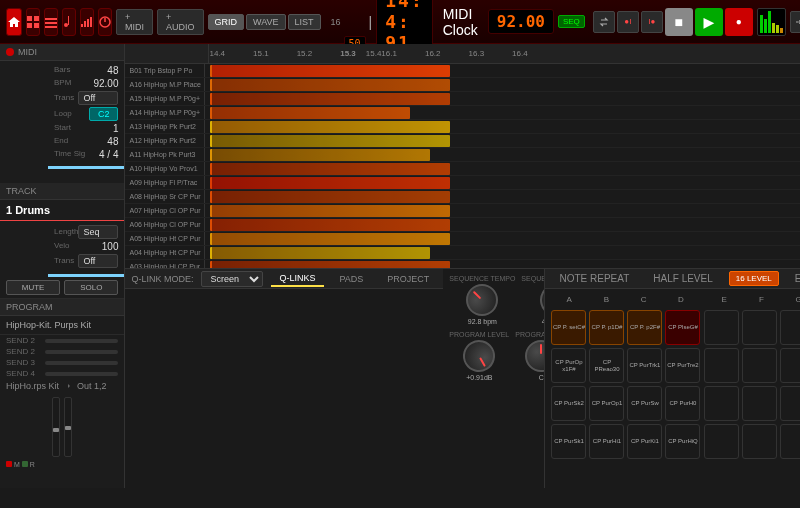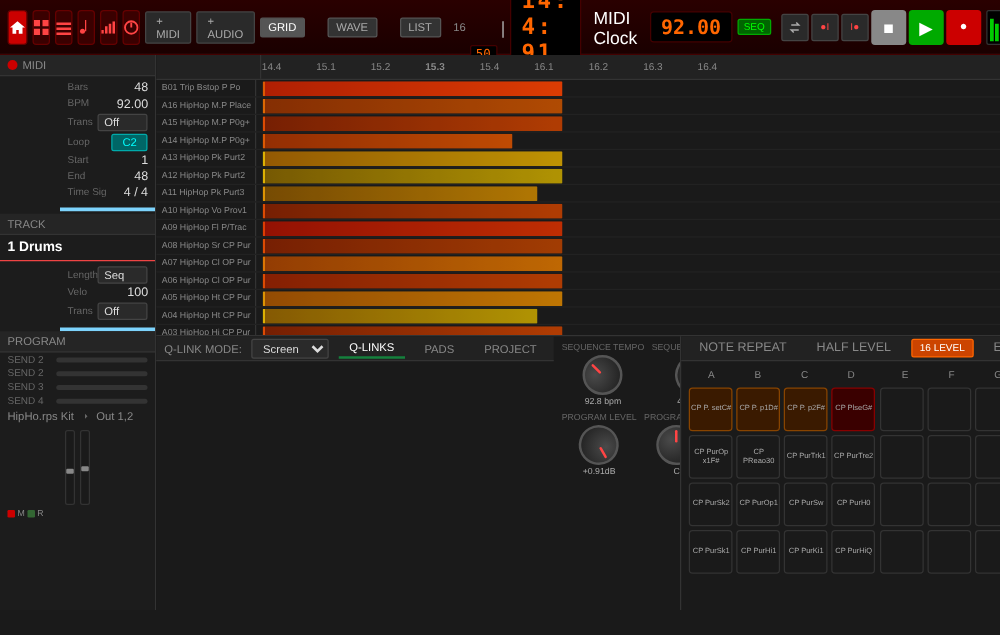--- a/index.html
+++ b/index.html
@@ -74,21 +74,21 @@
     .level-bar { width: 3px; background: #00cc00; }
     .sub-tab {
       padding: 2px 8px;
       background: #2a2a2a;
       border: 1px solid #444;
       border-radius: 2px;
       color: #aaa;
       font-size: 9px;
       cursor: pointer;
     }
-    .grid-tab-group { display: flex; gap: 18px; }
+    .grid-tab-group { display: flex; gap: 2px; }
     .grid-tab { padding: 2px 6px; background: #333; border: 1px solid #555; border-radius: 2px; color: #aaa; font-size: 9px; cursor: pointer; }
     .grid-tab.active { background: #555; color: #fff; }
 
     
     #main { display: flex; height: calc(508px - 64px); }
 
     
     #left-panel { width: 130px; background: #1c1c1c; border-right: 1px solid #333; display: flex; flex-direction: column; }
     .section-header { background: #252525; padding: 3px 6px; font-size: 9px; color: #888; border-bottom: 1px solid #333; display: flex; align-items: center; gap: 4px; }
     .section-header .dot { width: 8px; height: 8px; border-radius: 50%; background: #cc0000; }
@@ -132,21 +132,21 @@
     .track-row-label { width: 80px; min-width: 80px; font-size: 7px; color: #888; padding-left: 4px; overflow: hidden; white-space: nowrap; text-overflow: ellipsis; border-right: 1px solid #333; height: 100%; display: flex; align-items: center; }
     .track-clips { flex: 1; height: 100%; position: relative; overflow: hidden; }
     .clip { position: absolute; height: 12px; top: 1px; border-radius: 1px; opacity: 0.85; }
 
     
     #bottom-panel { height: 220px; background: #1a1a1a; border-top: 1px solid #333; display: flex; }
 
     #qlinks-section { width: 420px; border-right: 1px solid #333; display: flex; flex-direction: row; }
     .qlinks-header { height: 20px; background: #222; display: flex; align-items: center; padding: 0 6px; gap: 8px; border-bottom: 1px solid #333; }
     .qlinks-tab { padding: 2px 8px; font-size: 9px; color: #888; cursor: pointer; }
-    .qlinks-tab.active { color: #fff; border-bottom: 2px solid #15803d; }
+    .qlinks-tab.active { color: #fff; border-bottom: 2px solid #fde047; }
     .mode-select { background: #2a2a2a; border: 1px solid #444; border-radius: 2px; padding: 1px 4px; color: #ddd; font-size: 9px; }
 
     .qlinks-content { flex: 1; padding: 6px; display: flex; flex-direction: column; gap: 6px; overflow: hidden; }
     .knob-group { display: flex; flex-direction: column; align-items: center; gap: 2px; }
     .knob-label { font-size: 7px; color: #666; text-align: center; white-space: nowrap; }
     .knob-value { font-size: 7px; color: #aaa; text-align: center; }
     .knob {
       width: 32px; height: 32px;
       border-radius: 50%;
       background: radial-gradient(circle at 35% 35%, #4a4a4a, #1a1a1a);
@@ -332,44 +332,49 @@
       <div class="left-row">
         <span class="left-label">End</span>
         <span class="left-value">48</span>
       </div>
       <div class="left-row">
         <span class="left-label">Time Sig</span>
         <span class="left-value">4 / 4</span>
       </div>
     </div>
 
-    <div class="section-header" style="margin-top:2px;">
+    <div class="section-header" style="margin-top:14px;">
       <span>TRACK</span>
     </div>
     <div class="track-name-big">1 Drums</div>
 
     <div class="left-section">
       <div class="left-row">
         <span class="left-label">Length</span>
         <div class="dropdown-box">Seq</div>
       </div>
       <div class="left-row">
         <span class="left-label">Velo</span>
         <span class="left-value">100</span>
       </div>
       <div class="left-row">
         <span class="left-label">Trans</span>
         <div class="dropdown-box">Off</div>
       </div>
     </div>
 
+    <div style="display:flex;gap:4px;padding:3px 6px;border-bottom:1px solid #2a2a2a;">
+      <button style="flex:1;background:#2a2a2a;border:1px solid #555;border-radius:2px;color:#aaa;font-size:8px;padding:2px;cursor:pointer;">MUTE</button>
+      <button style="flex:1;background:#2a2a2a;border:1px solid #555;border-radius:2px;color:#aaa;font-size:8px;padding:2px;cursor:pointer;">SOLO</button>
+    </div>
 
     <div class="section-header">
       <span>PROGRAM</span>
     </div>
+    <div class="kit-name">HipHop-Kit. Purps Kit</div>
 
     <div>
       <div class="send-row">
         <span class="send-label">SEND 2</span>
         <div class="send-bar">
             <div class="send-fill" style="width:0%"></div>
           </div>
       </div>
       <div class="send-row">
         <span class="send-label">SEND 2</span>
@@ -428,22 +433,22 @@
   <div id="center-panel">
 
     <div id="arrange-area" style="height:220px;">
 
       <div class="arrange-header">
         <div style="width:80px;border-right:1px solid #333;height:100%;"></div>
         <div style="display:flex;align-items:center;overflow:hidden;font-size:8px;color:#888;gap:0;flex:1;">
           <span style="margin-right:28px;">14.4</span>
           <span style="margin-right:28px;">15.1</span>
           <span style="margin-right:28px;">15.2</span>
-          <span style="margin-right:28px;font-weight:bold;">15.3</span>
-          <span style="margin-right:28px;text-align:center;">15.4</span>
+          <span style="margin-right:10px;font-weight:bold;">15.3</span>
+          <span style="text-align:center;">15.4</span>
           <span style="margin-right:28px;">16.1</span>
           <span style="margin-right:28px;">16.2</span>
           <span style="margin-right:28px;">16.3</span>
           <span style="margin-right:28px;">16.4</span>
         </div>
       </div>
 
       <div class="track-rows">
 
         <div class="track-row">

